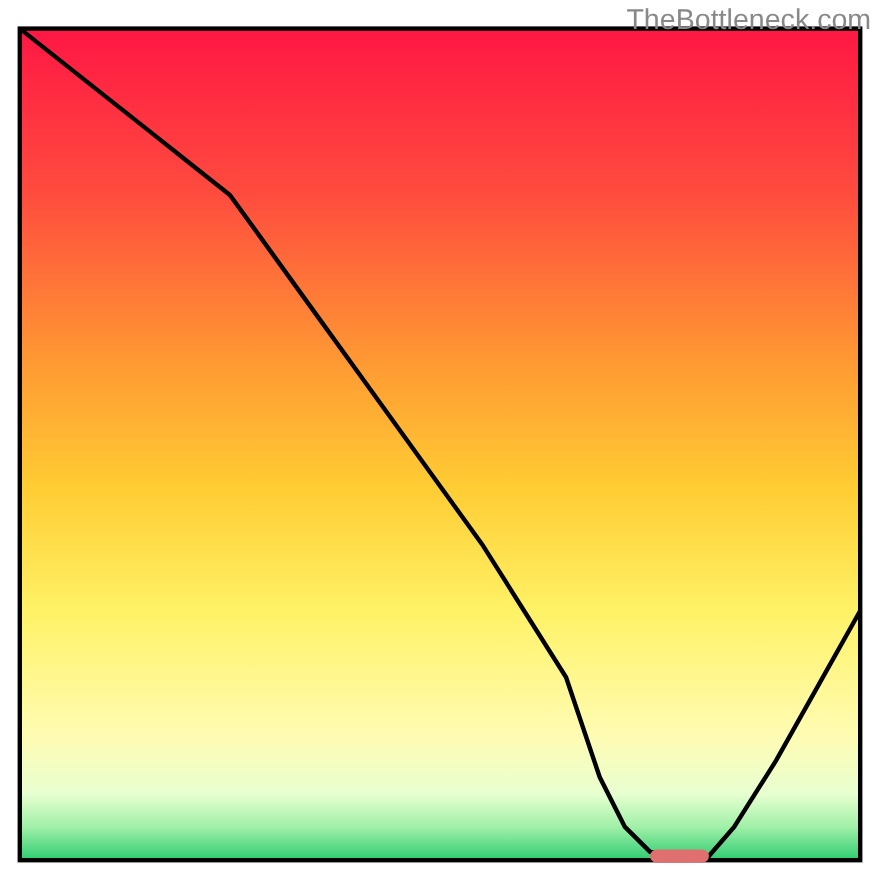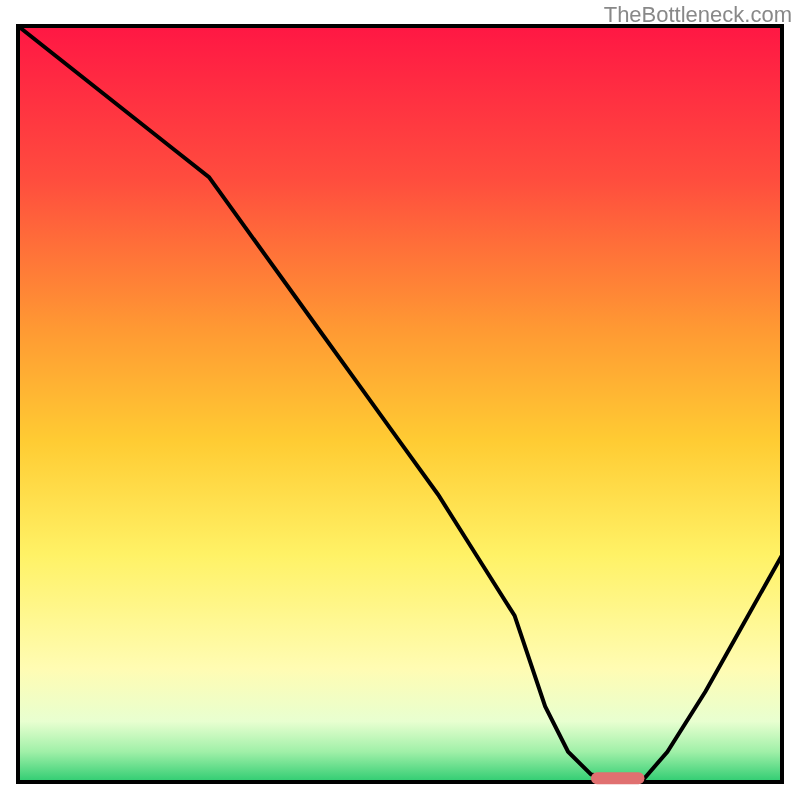--- a/index.html
+++ b/index.html
@@ -12,21 +12,21 @@
   }
   .chart-container {
     width: 800px;
     height: 800px;
     position: relative;
   }
   .watermark {
     position: absolute;
     top: 2px;
     right: 8px;
-    font-size: 22px;
+    font-size: 26px;
     color: #888888;
     font-family: Arial, sans-serif;
     z-index: 10;
   }
   svg {
     display: block;
   }
 </style>
 </head>
 <body>

